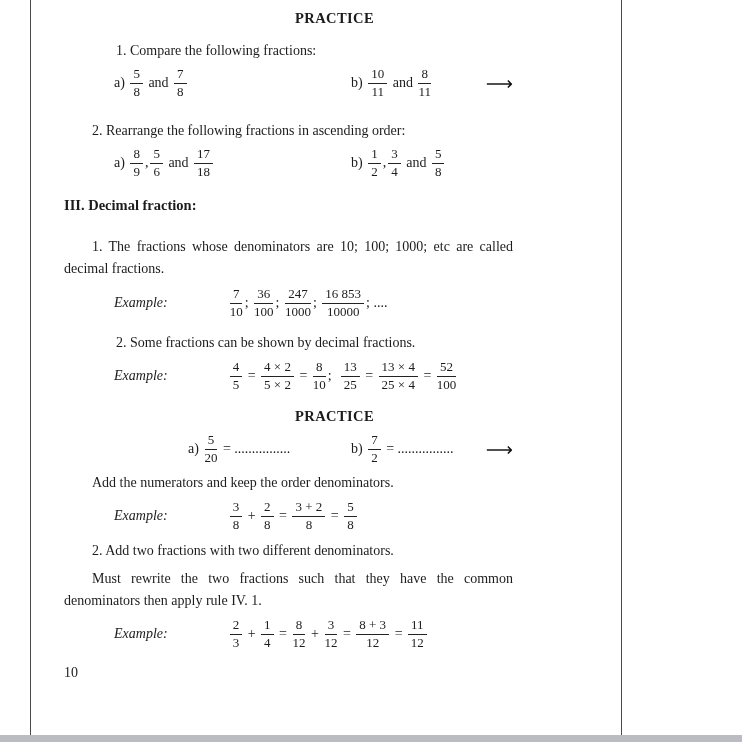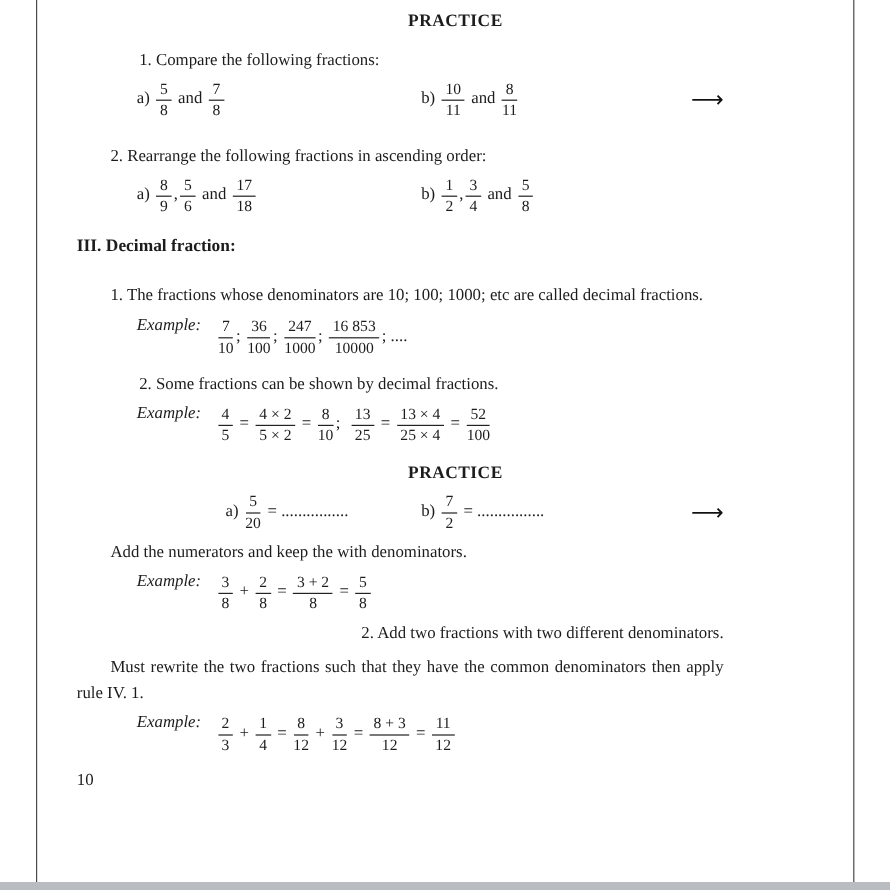--- a/index.html
+++ b/index.html
@@ -7,21 +7,21 @@
   body {
     background: #ffffff;
     font-family: "Liberation Serif", serif;
     color: #1c1c1c;
     position: relative;
     overflow: hidden;
   }
   .page {
     position: absolute;
     top: 0; left: 30px;
-    width: 682px; height: 735px;
+    width: 592px; height: 735px;
     border-left: 1px solid #4a4a4a;
     border-right: 1px solid #4a4a4a;
     padding: 6px 108px 0 33px;
     background: #ffffff;
   }
   .center-title {
     text-align: center;
     font-weight: bold;
     font-size: 14.5px;
     letter-spacing: 0.4px;
@@ -69,39 +69,41 @@
     align-items: center;
     text-align: center;
     font-size: 13px;
     line-height: 1.15;
     margin: 0 2px;
   }
   .frac .num { border-bottom: 1px solid #222; padding: 0 3px 1px; display: block; }
   .frac .den { padding-top: 1px; display: block; }
   .ex-row {
     display: flex;
+    align-items: center;
     padding-left: 50px;
     min-height: 34px;
+    gap: 48px;
   }
   .ex-label { font-style: italic; font-size: 14px; margin-right: 12px; }
   .arrow {
     margin-left: auto;
     font-size: 19px;
     color: #111;
     line-height: 1;
   }
   .page-num { font-size: 14px; margin-top: 14px; }
   .bottom-strip {
     position: absolute;
     left: 0; bottom: 0;
     width: 742px; height: 7px;
     background: #b9bdc1;
   }
   .mt4 { margin-top: 4px; }  .mt5 { margin-top: 5px; }
-  .mt6 { margin-top: 6px; }  .mt7 { margin-top: 7px; text-align: right; }
+  .mt6 { margin-top: 6px; }  .mt7 { margin-top: 7px; }
   .mt8 { margin-top: 20px; }  .mt10 { margin-top: 10px; } .mt12 { margin-top: 12px; margin-left: 24px; }
   .mt14 { margin-top: 14px; }
 </style>
 </head>
 <body>
 
 <div class="page">
 
   <div class="center-title t1">PRACTICE</div>
 
@@ -258,21 +260,21 @@
         <span class="frac">
           <span class="num">7</span>
           <span class="den">2</span>
         </span>
         <span class="mtext"> = ................</span>
       </div>
     <div class="arrow">⟶</div>
   </div>
 
 
-  <p class="body mt6">Add the numerators and keep the with denominators.</p>
+  <p class="body mt6">Add the numerators and keep the order denominators.</p>
 
   <div class="ex-row mt5">
     <span class="ex-label">Example:</span>
     <div class="math">
         <span class="frac">
           <span class="num">3</span>
           <span class="den">8</span>
         </span>
         <span class="mtext"> + </span>
         <span class="frac">

